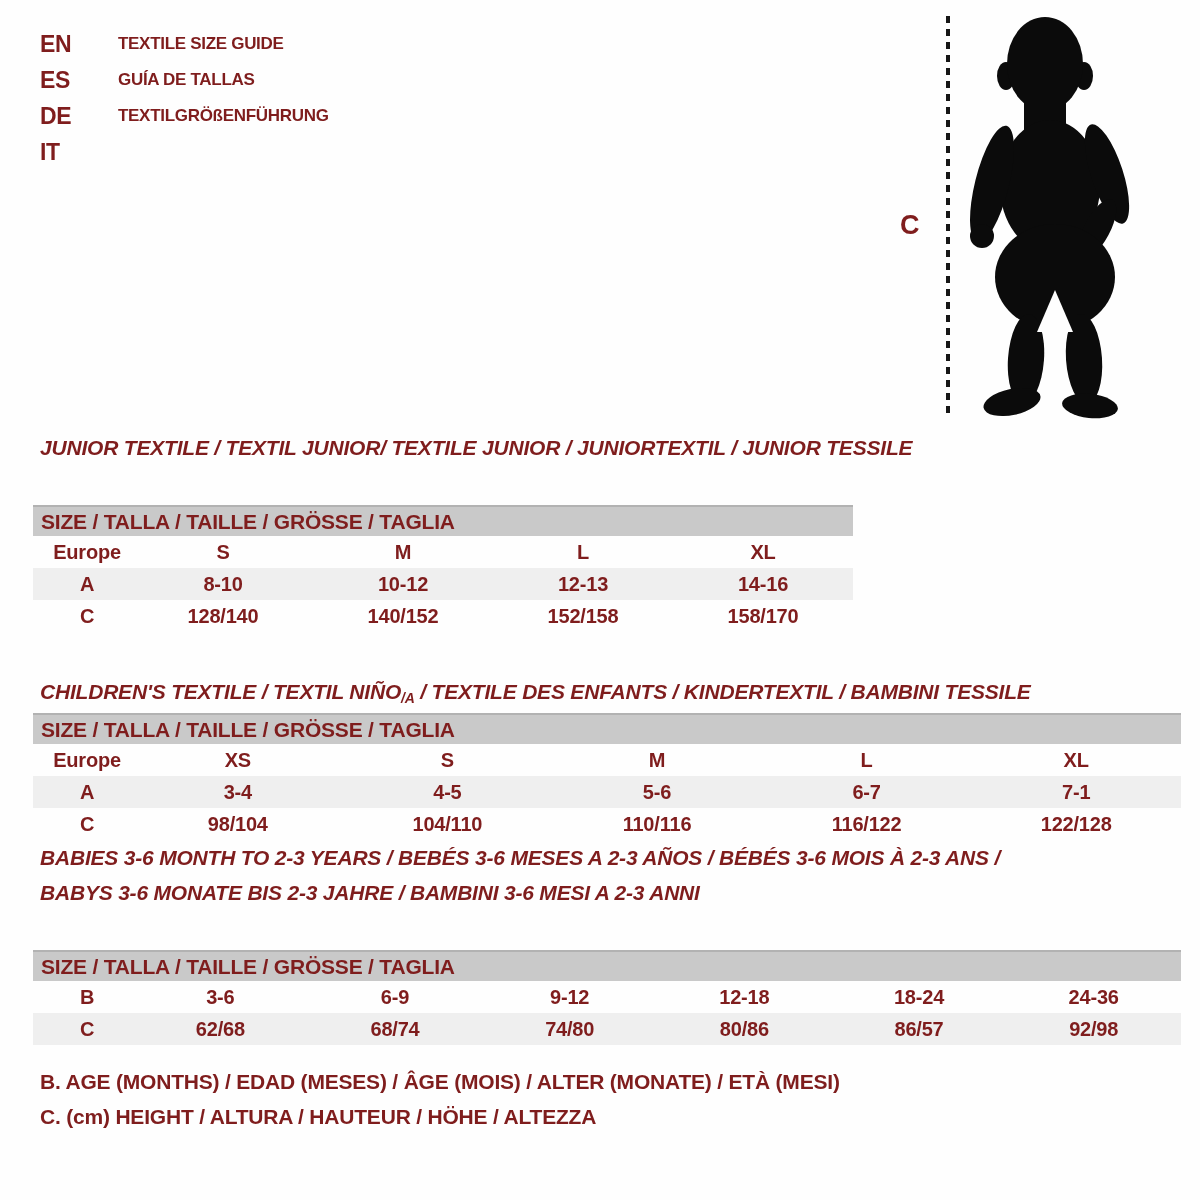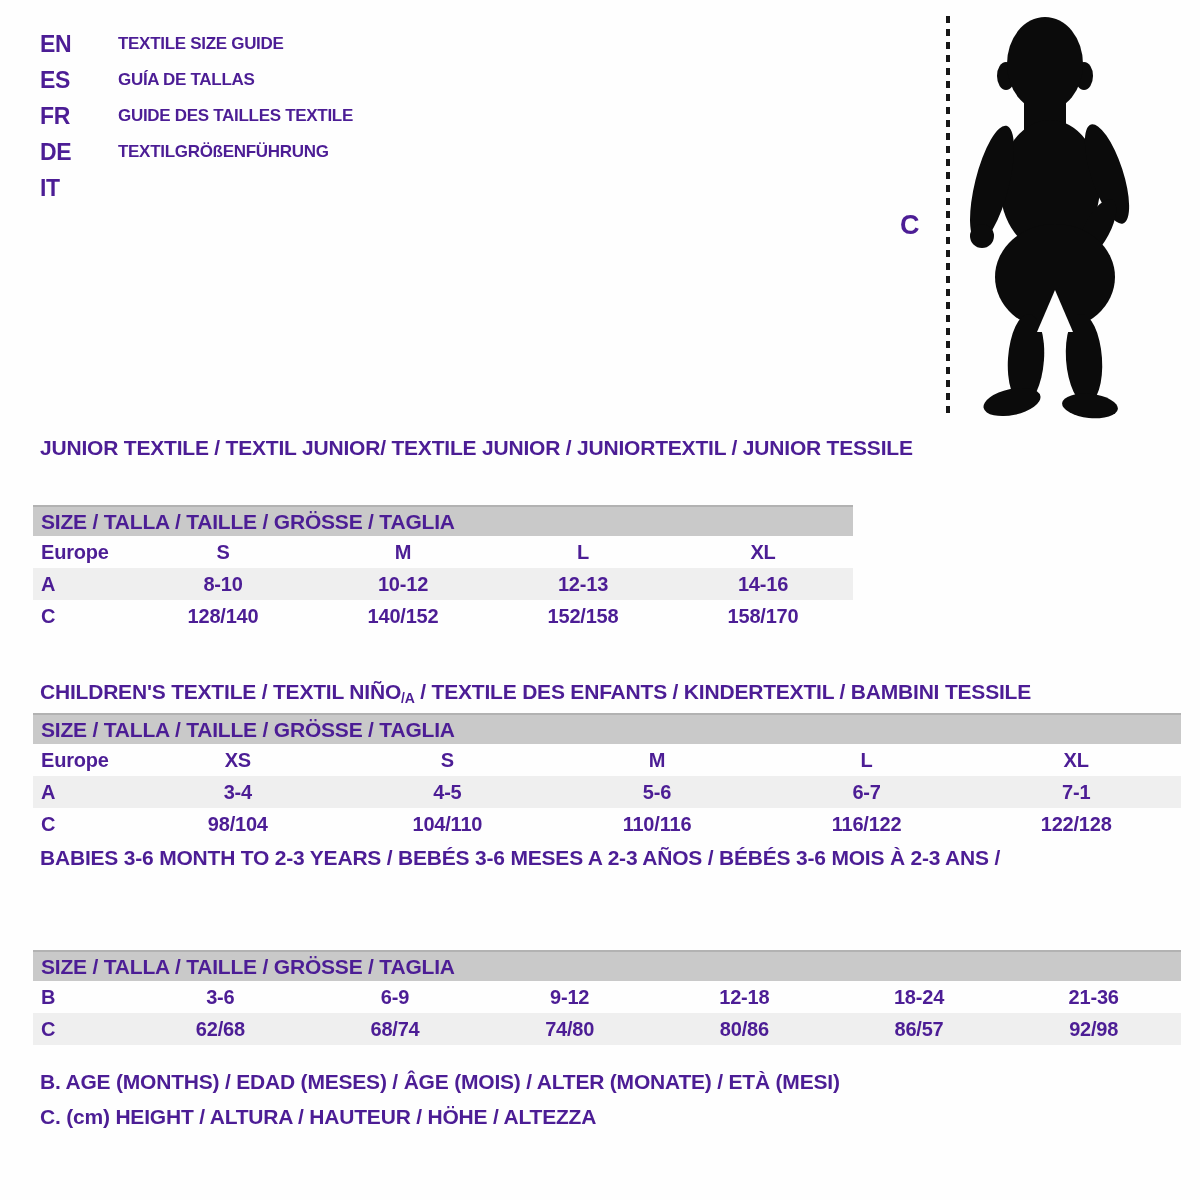--- a/index.html
+++ b/index.html
@@ -2,21 +2,21 @@
 <html><head>
 <meta charset="utf-8">
 <style>
   html, body { margin: 0; padding: 0; background: #ffffff; }
   .page {
     position: relative;
     width: 1200px;
     height: 1200px;
     background: #fefefe;
     font-family: "Liberation Sans", sans-serif;
-    color: #4c1d95;
+    color: #7f1d1d;
     overflow: hidden;
   }
 
   
   .lang-block { position: absolute; left: 40px; top: 26px; }
   .lang-row { display: flex; height: 36px; align-items: center; }
   .lang-code { width: 78px; font-weight: 700; font-size: 23px; letter-spacing: -0.3px; }
   .lang-label { font-weight: 700; font-size: 17px; letter-spacing: -0.3px; }
 
   
@@ -27,31 +27,31 @@
   .dashed-line {
     position: absolute; left: 946px; top: 16px;
     width: 4px; height: 400px;
     background: repeating-linear-gradient(to bottom, #161616 0 7px, transparent 7px 13px);
   }
   .silhouette { position: absolute; left: 962px; top: 14px; }
 
   
   .section-title {
     position: absolute; left: 40px;
-    font-weight: 700; font-size: 21px; letter-spacing: -0.2px; white-space: nowrap;
+    font-weight: 700; font-size: 21px; letter-spacing: -0.2px; white-space: nowrap; font-style: italic;
   }
   .size-table { position: absolute; left: 33px; margin-top: 24px; }
   .band {
     height: 31px; background: #c9c9c9; border-top: 2px solid #b2b2b2;
     box-sizing: border-box; display: flex; align-items: center;
     padding-left: 8px; font-weight: 700; font-size: 21px; letter-spacing: -0.2px;
   }
   .trow { display: flex; height: 32px; align-items: center; font-weight: 700; font-size: 20px; letter-spacing: -0.2px; }
   .trow.shade { background: #efefef; }
-  .c0 { width: 100px; padding-left: 8px; box-sizing: border-box; }
+  .c0 { width: 100px; padding-left: 8px; box-sizing: border-box; text-align: center; }
   .cv { flex: 1; text-align: center; }
 
   .sub-sz { font-size: 14px; vertical-align: -4px; font-weight: 700; }
 
   
   .legend { position: absolute; left: 40px; top: 1064px; }
   .legend-line { height: 35px; display: flex; align-items: center; font-weight: 700; font-size: 21px; letter-spacing: -0.2px; white-space: nowrap; }
 </style>
 </head>
 <body>
@@ -59,24 +59,20 @@
 <div class="page">
 
   <div class="lang-block">
     <div class="lang-row">
       <span class="lang-code">EN</span>
       <span class="lang-label">TEXTILE SIZE GUIDE</span>
     </div>
     <div class="lang-row">
       <span class="lang-code">ES</span>
       <span class="lang-label">GUÍA DE TALLAS</span>
-    </div>
-    <div class="lang-row">
-      <span class="lang-code">FR</span>
-      <span class="lang-label">GUIDE DES TAILLES TEXTILE</span>
     </div>
     <div class="lang-row">
       <span class="lang-code">DE</span>
       <span class="lang-label">TEXTILGRÖßENFÜHRUNG</span>
     </div>
     <div class="lang-row">
       <span class="lang-code">IT</span>
     </div>
   </div>
 
@@ -162,30 +158,31 @@
       <div class="c0">C</div>
       <div class="cv">98/104</div>
       <div class="cv">104/110</div>
       <div class="cv">110/116</div>
       <div class="cv">116/122</div>
       <div class="cv">122/128</div>
     </div>
   </div>
 
   <div class="section-title" style="top:846px">BABIES 3-6 MONTH TO 2-3 YEARS / BEBÉS 3-6 MESES A 2-3 AÑOS / BÉBÉS 3-6 MOIS À 2-3 ANS /</div>
+  <div class="section-title" style="top:881px">BABYS 3-6 MONATE BIS 2-3 JAHRE / BAMBINI 3-6 MESI A 2-3 ANNI</div>
   <div class="size-table" style="top:926px; width:1148px">
     <div class="band">SIZE / TALLA / TAILLE / GRÖSSE / TAGLIA</div>
     <div class="trow">
       <div class="c0">B</div>
       <div class="cv">3-6</div>
       <div class="cv">6-9</div>
       <div class="cv">9-12</div>
       <div class="cv">12-18</div>
       <div class="cv">18-24</div>
-      <div class="cv">21-36</div>
+      <div class="cv">24-36</div>
     </div>
     <div class="trow shade">
       <div class="c0">C</div>
       <div class="cv">62/68</div>
       <div class="cv">68/74</div>
       <div class="cv">74/80</div>
       <div class="cv">80/86</div>
       <div class="cv">86/57</div>
       <div class="cv">92/98</div>
     </div>

